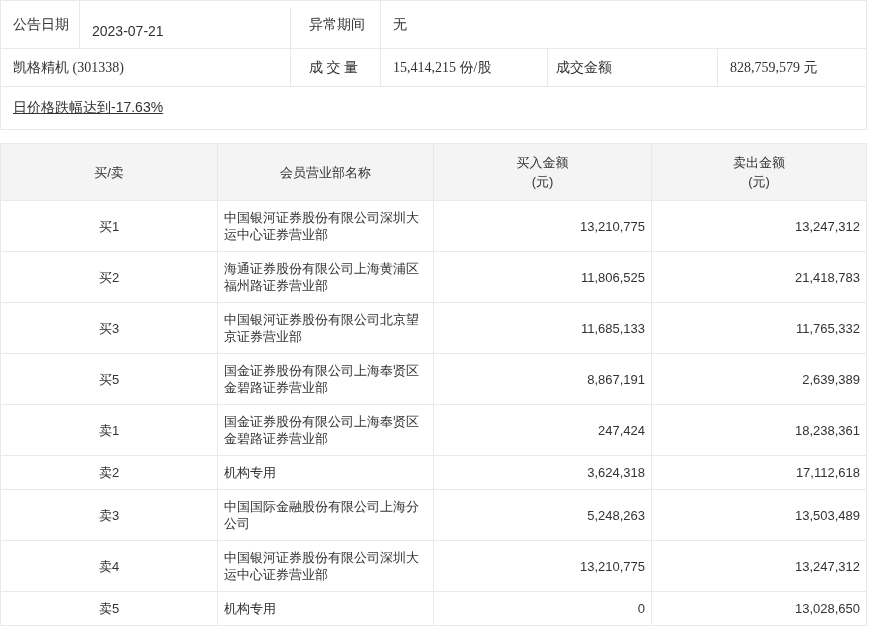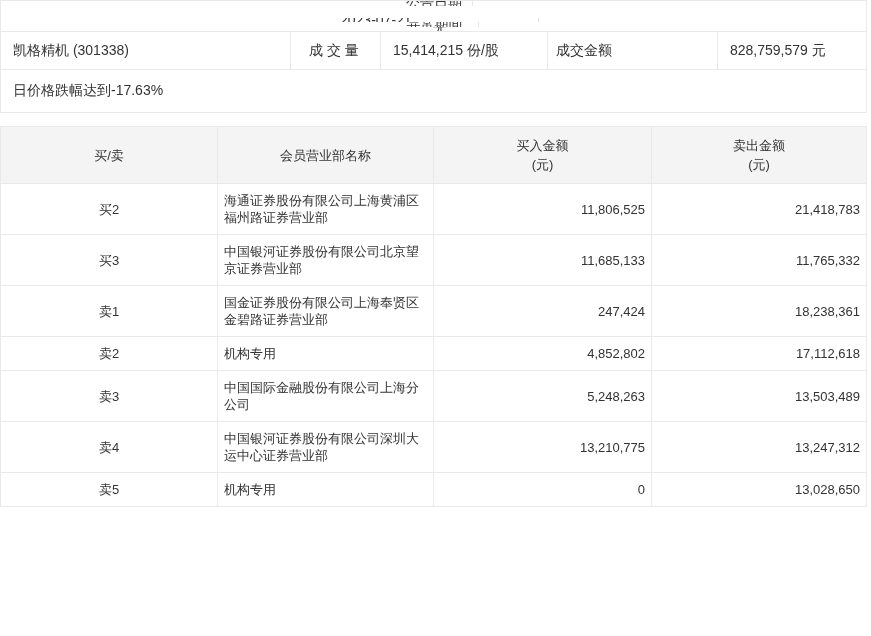--- a/index.html
+++ b/index.html
@@ -20,23 +20,23 @@
     border: 1px solid #e9e9e9;
     background: #fff;
   }
   .info-row {
     display: flex;
     align-items: center;
     border-bottom: 1px solid #e9e9e9;
     font-size: 14px;
   }
   .info-row:last-child { border-bottom: none; }
-  .info-row.r1 { height: 31px; flex-direction: column; }
-  .info-row.r2 { height: 38px; }
-  .info-row.r3 { height: 42px; }
+  .info-row.r1 { height: 48px; }
+  .info-row.r2 { height: 38px; font-family: Liberation Serif, serif; }
+  .info-row.r3 { height: 42px; text-decoration: underline; }
   .cell {
     height: 100%;
     display: flex;
     align-items: center;
     border-right: 1px solid #e9e9e9;
     padding-left: 12px;
     white-space: nowrap;
     overflow: hidden;
   }
   .cell.last { border-right: none; flex: 1 1 auto; }
@@ -122,48 +122,60 @@
           <div>买入金额</div>
           <div>(元)</div>
         </th>
         <th>
           <div>卖出金额</div>
           <div>(元)</div>
         </th>
       </tr>
     </thead>
     <tbody>
+  <tr>
+    <td class="t-side">买1</td>
+    <td class="t-branch">中国银河证券股份有限公司深圳大运中心证券营业部</td>
+    <td class="t-buy">13,210,775</td>
+    <td class="t-sell">13,247,312</td>
+  </tr>
 
   <tr>
     <td class="t-side">买2</td>
     <td class="t-branch">海通证券股份有限公司上海黄浦区福州路证券营业部</td>
     <td class="t-buy">11,806,525</td>
     <td class="t-sell">21,418,783</td>
   </tr>
 
   <tr>
     <td class="t-side">买3</td>
     <td class="t-branch">中国银河证券股份有限公司北京望京证券营业部</td>
     <td class="t-buy">11,685,133</td>
     <td class="t-sell">11,765,332</td>
   </tr>
 
 
+  <tr>
+    <td class="t-side">买5</td>
+    <td class="t-branch">国金证券股份有限公司上海奉贤区金碧路证券营业部</td>
+    <td class="t-buy">8,867,191</td>
+    <td class="t-sell">2,639,389</td>
+  </tr>
 
   <tr>
     <td class="t-side">卖1</td>
     <td class="t-branch">国金证券股份有限公司上海奉贤区金碧路证券营业部</td>
     <td class="t-buy">247,424</td>
     <td class="t-sell">18,238,361</td>
   </tr>
 
   <tr>
     <td class="t-side">卖2</td>
     <td class="t-branch">机构专用</td>
-    <td class="t-buy">4,852,802</td>
+    <td class="t-buy">3,624,318</td>
     <td class="t-sell">17,112,618</td>
   </tr>
 
   <tr>
     <td class="t-side">卖3</td>
     <td class="t-branch">中国国际金融股份有限公司上海分公司</td>
     <td class="t-buy">5,248,263</td>
     <td class="t-sell">13,503,489</td>
   </tr>
 

